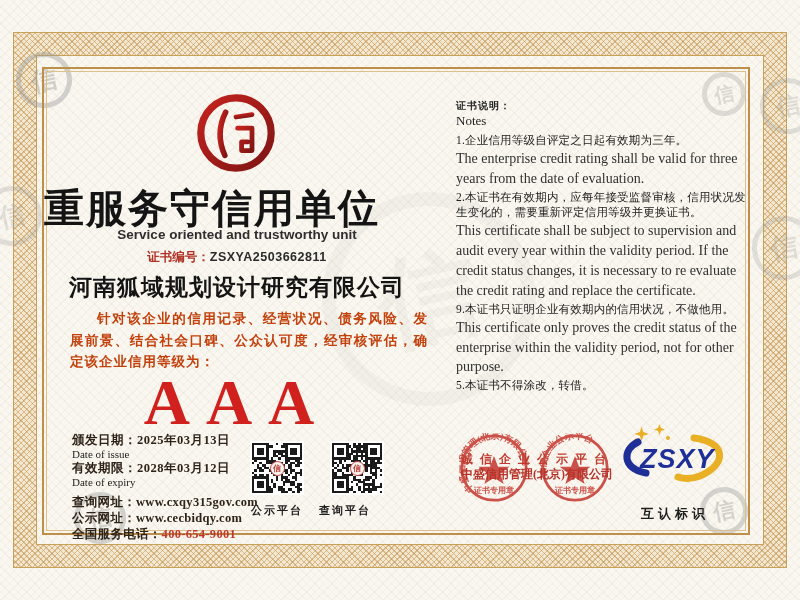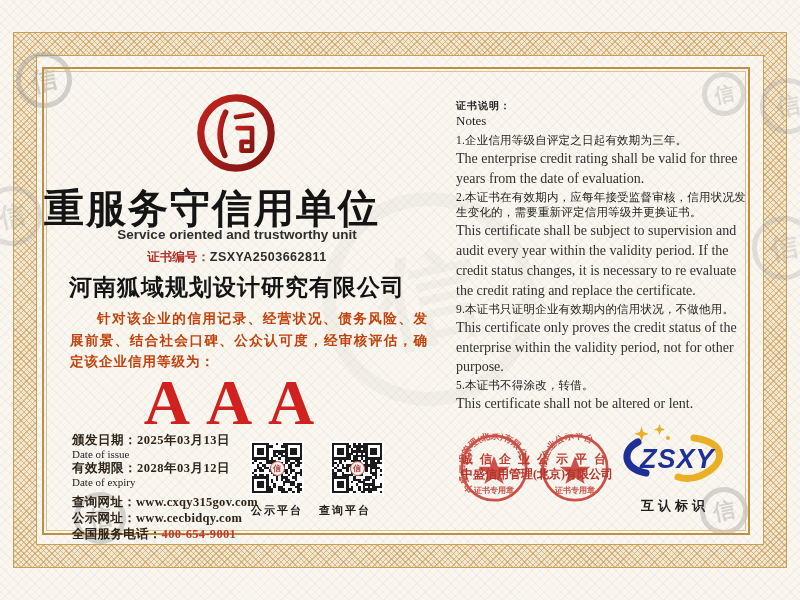--- a/index.html
+++ b/index.html
@@ -102,21 +102,21 @@
   .stamp-line1{
     position:absolute; left:448px; top:451px; width:178px; text-align:center;
     font-size:12px; font-weight:bold; color:#bf3a2e; letter-spacing:7px; z-index:4; white-space:nowrap;
   }
   .stamp-line2{
     position:absolute; left:444px; top:466px; width:186px; text-align:center;
     font-size:12px; font-weight:bold; color:#b5332a; z-index:4; white-space:nowrap;
   }
   
   .mutual{ position:absolute; left:620px; top:424px; width:110px; z-index:3; text-align:center; }
-  .mutual-label{ font-size:13px; font-weight:bold; color:#1e1e1e; letter-spacing:4px; margin-top:7px; }
+  .mutual-label{ font-size:13px; font-weight:bold; color:#1e1e1e; letter-spacing:4px; margin-top:15px; }
   
   .notes{ position:absolute; left:456px; top:99px; width:294px; z-index:3; }
   .notes-cn-title{ font-size:10px; font-weight:bold; color:#222; letter-spacing:1px; }
   .notes-en-title{ font-size:13px; color:#222; margin-bottom:4px; }
   .note-cn{ font-size:11.5px; font-weight:normal; color:#222; line-height:1.38; letter-spacing:.2px; }
   .note-en{ font-size:14px; color:#303030; line-height:1.42; margin-bottom:1px; }
 </style>
 </head>
 <body>
 
@@ -1128,15 +1128,14 @@
   <div>
     <div class="note-cn">2.本证书在有效期内，应每年接受监督审核，信用状况发生变化的，需要重新评定信用等级并更换证书。</div>
     <div class="note-en">This certificate shall be subject to supervision and audit every year within the validity period. If the credit status changes, it is necessary to re evaluate the credit rating and replace the certificate.</div>
   </div>
   <div>
     <div class="note-cn">9.本证书只证明企业有效期内的信用状况，不做他用。</div>
     <div class="note-en">This certificate only proves the credit status of the enterprise within the validity period, not for other purpose.</div>
   </div>
   <div>
     <div class="note-cn">5.本证书不得涂改，转借。</div>
-    <div class="note-en">This certificate shall not be altered or lent.</div>
   </div>
 </div>
 
 </body></html>

